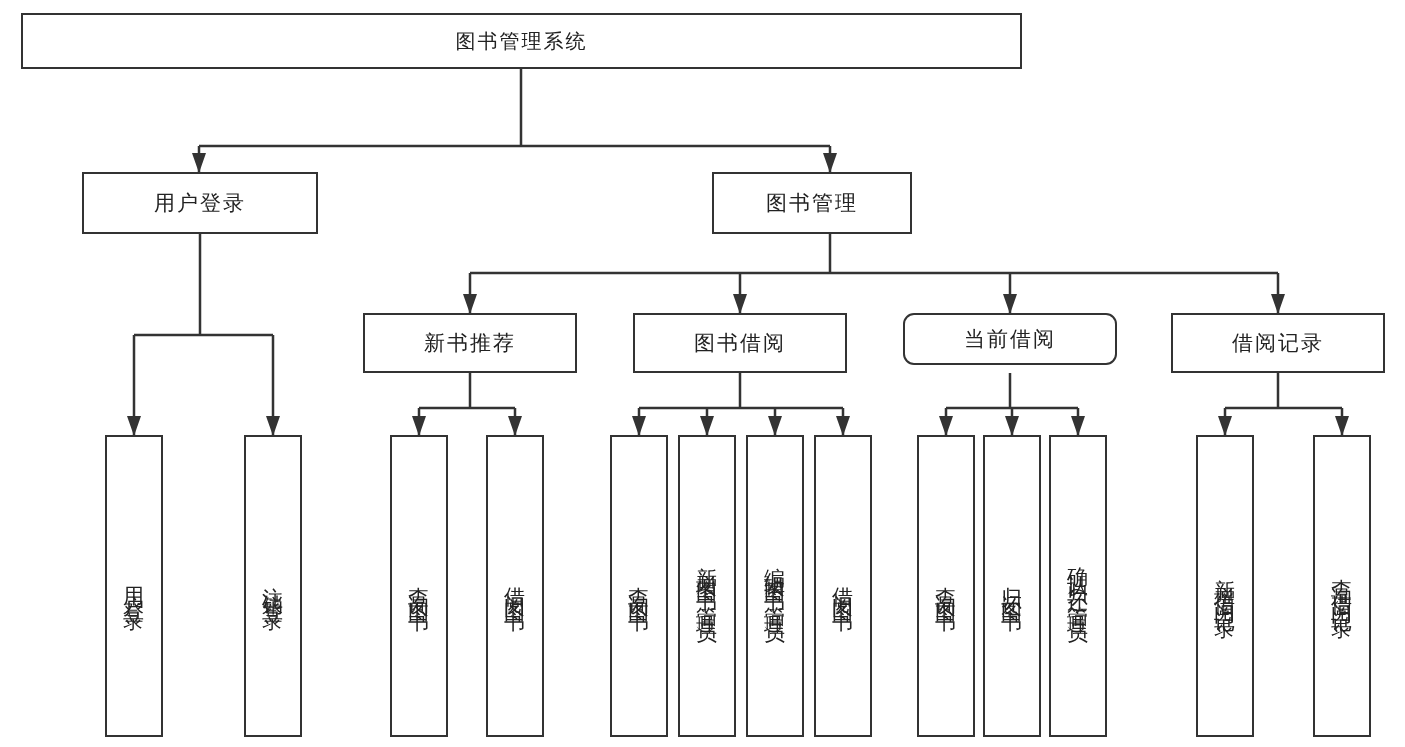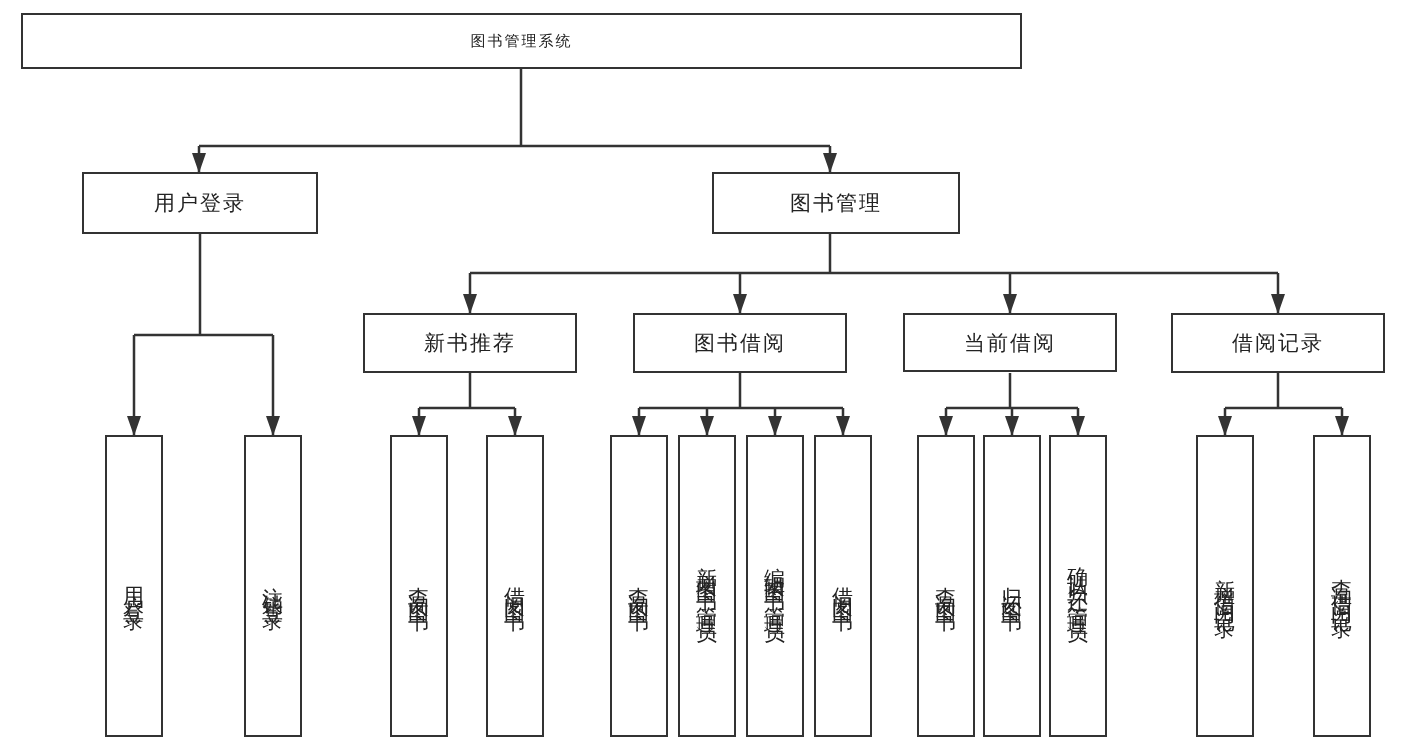--- a/index.html
+++ b/index.html
@@ -28,21 +28,21 @@
     border:2.5px solid var(--box-border);
     color:var(--text);
     display:flex;
     align-items:center;
     justify-content:center;
     text-align:center;
     z-index:2;
     white-space:nowrap;
   }
   .node.h{font-size:21px;letter-spacing:2px;}
-  .node.root{font-size:15px;letter-spacing:2px;}
+  .node.root{font-size:20px;letter-spacing:2px;}
   .node.leaf{
     writing-mode:vertical-rl;
     text-orientation:mixed;
     font-size:21px;
     letter-spacing:8px;
     line-height:1;
     white-space:nowrap;
   }
   .watermark{
     position:absolute;
@@ -95,25 +95,25 @@
     <polygon points="939,416 953,416 946,436"></polygon>
     <polygon points="1005,416 1019,416 1012,436"></polygon>
     <polygon points="1071,416 1085,416 1078,436"></polygon>
     <polygon points="1218,416 1232,416 1225,436"></polygon>
     <polygon points="1335,416 1349,416 1342,436"></polygon>
   </svg>
 
   <div class="node root" style="left:21px;top:13px;width:1001px;height:56px;">图书管理系统</div>
 
   <div class="node h" style="left:82px;top:172px;width:236px;height:62px;">用户登录</div>
-  <div class="node h" style="left:712px;top:172px;width:248px;height:62px;">图书管理</div>
+  <div class="node h" style="left:712px;top:172px;width:200px;height:62px;">图书管理</div>
 
   <div class="node h" style="left:633px;top:313px;width:214px;height:60px;">图书借阅</div>
   <div class="node h" style="left:363px;top:313px;width:214px;height:60px;">新书推荐</div>
-  <div class="node h" style="left:903px;top:313px;width:214px;height:59px;">当前借阅</div>
+  <div class="node h" style="left:903px;top:313px;width:214px;height:52px;border-radius:11px;">当前借阅</div>
   <div class="node h" style="left:1171px;top:313px;width:214px;height:60px;">借阅记录</div>
 
   <div class="node leaf" style="left:105px;top:435px;width:58px;height:302px;">用户登录</div>
   <div class="node leaf" style="left:244px;top:435px;width:58px;height:302px;">注销登录</div>
 
   <div class="node leaf" style="left:390px;top:435px;width:58px;height:302px;">查询图书</div>
   <div class="node leaf" style="left:486px;top:435px;width:58px;height:302px;">借阅图书</div>
 
   <div class="node leaf" style="left:610px;top:435px;width:58px;height:302px;">查询图书</div>
   <div class="node leaf" style="left:678px;top:435px;width:58px;height:302px;">新增图书（管理员）</div>

